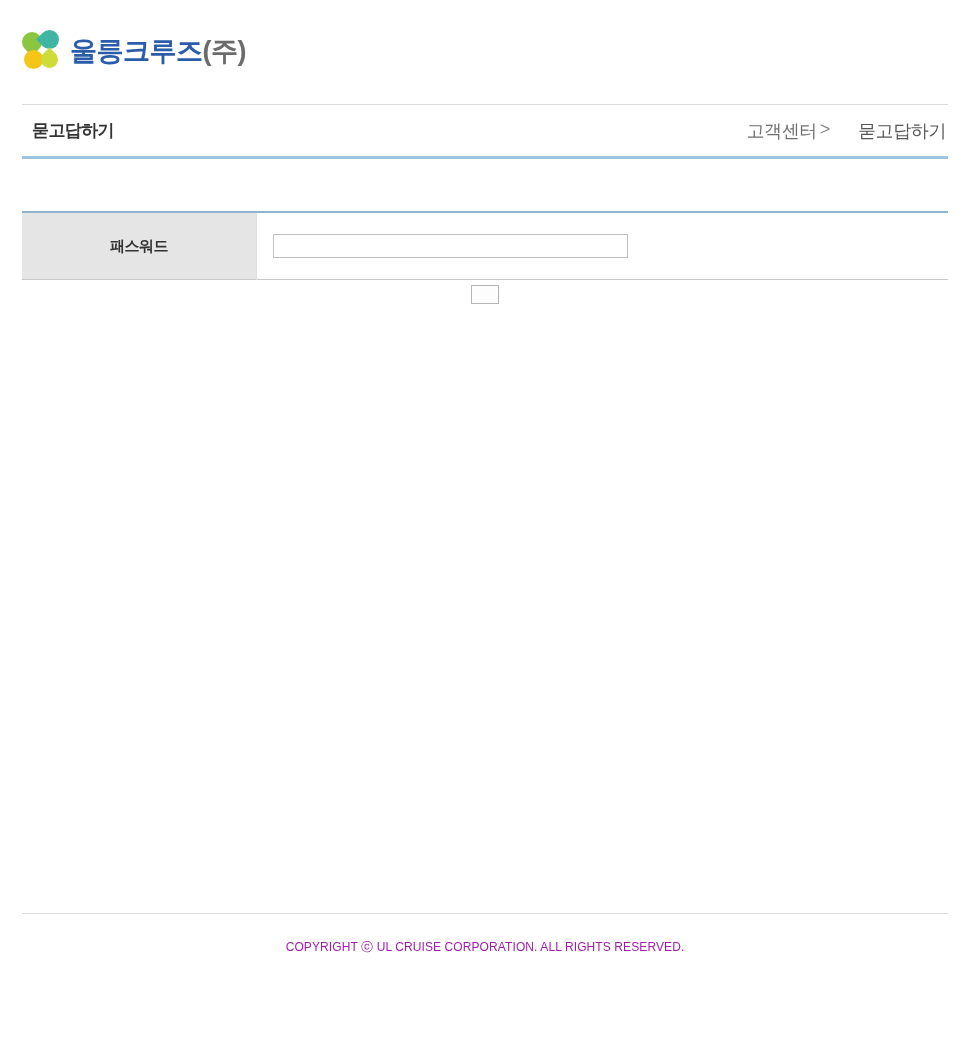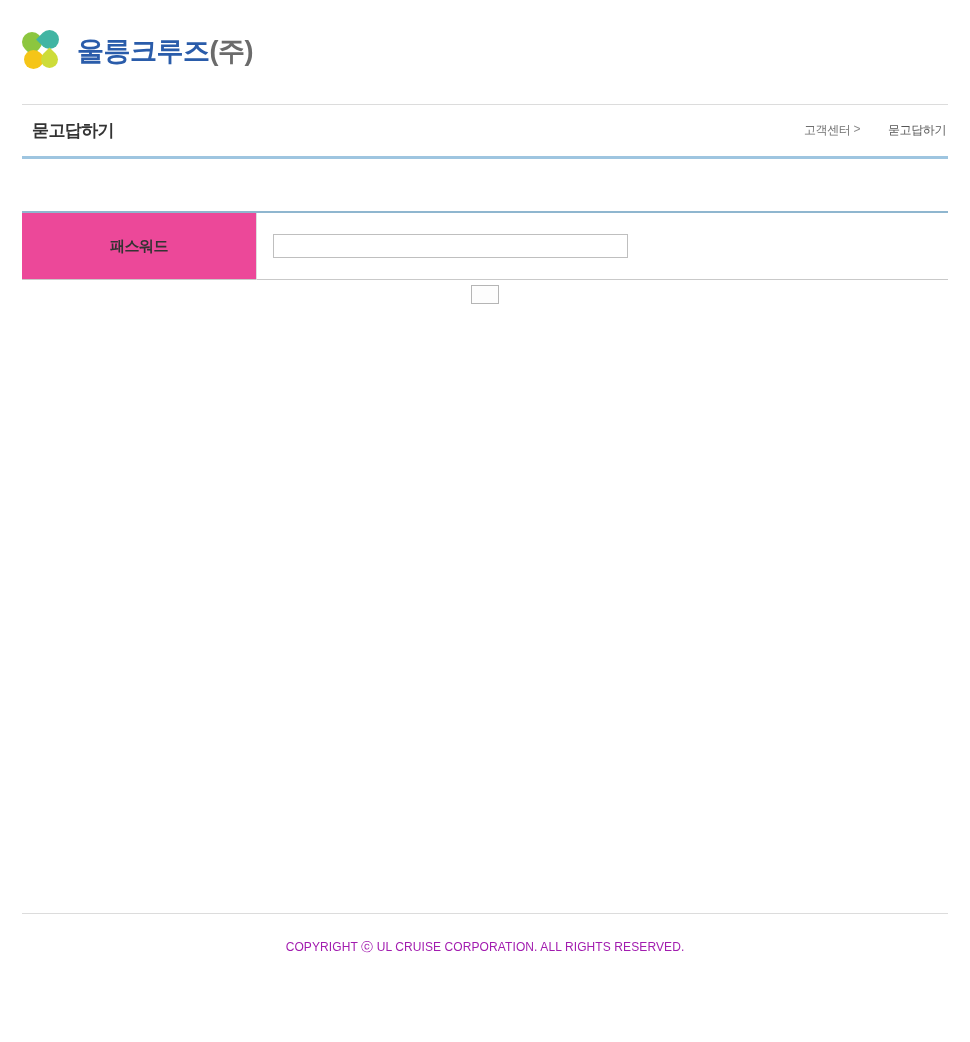--- a/index.html
+++ b/index.html
@@ -20,21 +20,21 @@
   .header {
     height: 104px;
     position: relative;
   }
   .logo-wrap {
     position: absolute;
     left: 22px;
     top: 30px;
     display: flex;
     align-items: center;
-    gap: 15px;
+    gap: 8px;
   }
   .logo-mark {
     width: 40px;
     height: 42px;
     position: relative;
     flex: 0 0 auto;
   }
   .petal {
     position: absolute;
     border-radius: 50% 50% 50% 0;
@@ -86,21 +86,21 @@
   .page-title {
     font-size: 17px;
     font-weight: bold;
     color: #333333;
     letter-spacing: -0.6px;
     padding-left: 10px;
   }
   .breadcrumb {
     display: flex;
     align-items: flex-start;
-    font-size: 12px;
+    font-size: 18px;
     color: #777777;
     letter-spacing: -0.4px;
     padding-right: 2px;
     margin-left: 32px;
   }
   .breadcrumb .crumb-home { color: #6f6f6f; }
   .breadcrumb .crumb-sep { margin: 0 4px 0 3px; color: #8a8a8a; }
   .breadcrumb .crumb-current {
     color: #555555;
     margin-left: 24px;
@@ -114,21 +114,21 @@
 
   .form-table {
     width: 100%;
     border-collapse: collapse;
     border-top: 2px solid #8fb6cf;
     border-bottom: 1px solid #c9c9c9;
     table-layout: fixed;
   }
   .form-table th {
     width: 232px;
-    background: #ec4899;
+    background: #e5e5e5;
     border-right: 1px solid #dedede;
     font-size: 15px;
     font-weight: bold;
     color: #333333;
     letter-spacing: -0.5px;
     height: 64px;
     text-align: center;
     vertical-align: middle;
   }
   .form-table td {

